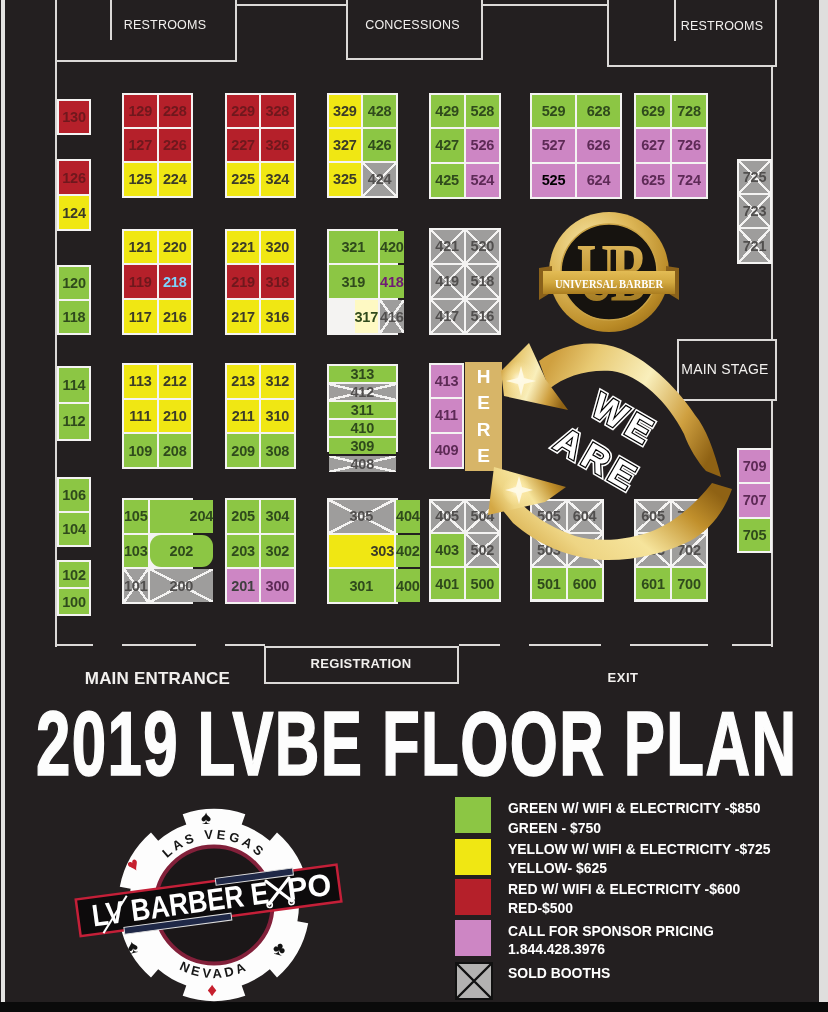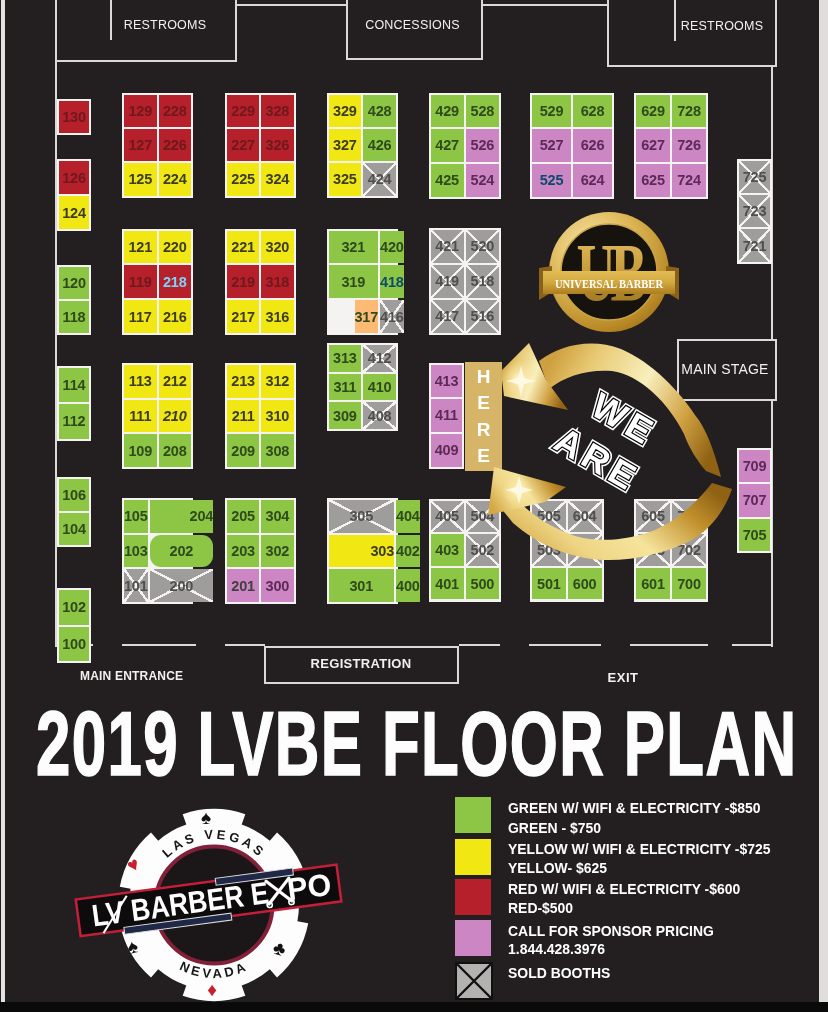--- a/index.html
+++ b/index.html
@@ -60,21 +60,21 @@
 <div class="wall" style="left:225px;top:644px;width:40px;height:2px;"></div>
 <div class="wall" style="left:459px;top:644px;width:41px;height:2px;"></div>
 <div class="wall" style="left:529px;top:644px;width:72px;height:2px;"></div>
 <div class="wall" style="left:630px;top:644px;width:78px;height:2px;"></div>
 <div class="wall" style="left:732px;top:644px;width:41px;height:2px;"></div>
 
 <div class="obox" style="left:264px;top:646px;width:191px;height:34px;"></div>
 
 <div class="lbl" style="left:264px;top:656px;width:194px;text-align:center;font-size:13px;font-weight:700;letter-spacing:0.3px;">REGISTRATION</div>
 
-<div class="lbl" style="left:80px;top:669px;width:150px;text-align:left;font-size:12px;font-weight:700;letter-spacing:0.2px;">MAIN ENTRANCE</div>
+<div class="lbl" style="left:80px;top:669px;width:150px;text-align:right;font-size:17px;font-weight:700;letter-spacing:0.2px;">MAIN ENTRANCE</div>
 
 <div class="lbl" style="left:585px;top:670px;width:76px;text-align:center;font-size:13px;font-weight:700;letter-spacing:0.5px;">EXIT</div>
 
 <div class="bg" style="left:122px;top:93px;width:71px;height:104.5px;grid-template-columns:repeat(2,1fr);grid-template-rows:repeat(3,1fr);">
       <div class="bc" style="background:#b5202a;color:#6f181d;">129</div>
       <div class="bc" style="background:#b5202a;color:#6f181d;">228</div>
       <div class="bc" style="background:#b5202a;color:#6f181d;">127</div>
       <div class="bc" style="background:#b5202a;color:#6f181d;">226</div>
       <div class="bc" style="background:#f0e713;color:#3c3c28;">125</div>
       <div class="bc" style="background:#f0e713;color:#3c3c28;">224</div>
@@ -100,26 +100,26 @@
 
 <div class="bg" style="left:428.5px;top:92.5px;width:72.5px;height:106px;grid-template-columns:repeat(2,1fr);grid-template-rows:repeat(3,1fr);">
       <div class="bc" style="background:#8cc644;color:#2f4a1c;">429</div>
       <div class="bc" style="background:#8cc644;color:#2f4a1c;">528</div>
       <div class="bc" style="background:#8cc644;color:#2f4a1c;">427</div>
       <div class="bc" style="background:#cd86c4;color:#5d2a56;">526</div>
       <div class="bc" style="background:#8cc644;color:#2f4a1c;">425</div>
       <div class="bc" style="background:#cd86c4;color:#5d2a56;">524</div>
     </div>
 
-<div class="bg" style="left:530px;top:92.5px;width:84px;height:106px;grid-template-columns:repeat(2,1fr);grid-template-rows:repeat(3,1fr);">
+<div class="bg" style="left:530px;top:92.5px;width:92px;height:106px;grid-template-columns:repeat(2,1fr);grid-template-rows:repeat(3,1fr);">
       <div class="bc" style="background:#8cc644;color:#2f4a1c;">529</div>
       <div class="bc" style="background:#8cc644;color:#2f4a1c;">628</div>
       <div class="bc" style="background:#cd86c4;color:#5d2a56;">527</div>
       <div class="bc" style="background:#cd86c4;color:#5d2a56;">626</div>
-      <div class="bc" style="background:#cd86c4;color:#0c4a6e;">525</div>
+      <div class="bc" style="background:#cd86c4;color:#000000;">525</div>
       <div class="bc" style="background:#cd86c4;color:#5d2a56;">624</div>
     </div>
 
 <div class="bg" style="left:634px;top:92.5px;width:74px;height:106px;grid-template-columns:repeat(2,1fr);grid-template-rows:repeat(3,1fr);">
       <div class="bc" style="background:#8cc644;color:#2f4a1c;">629</div>
       <div class="bc" style="background:#8cc644;color:#2f4a1c;">728</div>
       <div class="bc" style="background:#cd86c4;color:#5d2a56;">627</div>
       <div class="bc" style="background:#cd86c4;color:#5d2a56;">726</div>
       <div class="bc" style="background:#cd86c4;color:#5d2a56;">625</div>
       <div class="bc" style="background:#cd86c4;color:#5d2a56;">724</div>
@@ -140,53 +140,53 @@
       <div class="bc" style="background:#b5202a;color:#6f181d;">219</div>
       <div class="bc" style="background:#b5202a;color:#6f181d;">318</div>
       <div class="bc" style="background:#f0e713;color:#3c3c28;">217</div>
       <div class="bc" style="background:#f0e713;color:#3c3c28;">316</div>
     </div>
 
 <div class="bg" style="left:326.5px;top:228.5px;width:71.5px;height:106.5px;grid-template-columns:repeat(2,1fr);grid-template-rows:repeat(3,1fr);">
       <div class="bc" style="background:#8cc644;color:#2f4a1c;">321</div>
       <div class="bc" style="background:#8cc644;color:#2f4a1c;">420</div>
       <div class="bc" style="background:#8cc644;color:#2f4a1c;">319</div>
-      <div class="bc" style="background:#8cc644;color:#0c4a6e;">418</div>
-      <div class="bc" style="background:#fdba74;color:#2f4a1c;margin-left:26px;">317</div>
+      <div class="bc" style="background:#8cc644;color:#701a75;">418</div>
+      <div class="bc" style="background:#fef9c3;color:#2f4a1c;margin-left:26px;">317</div>
       <div class="bx" style="">416</div>
     </div>
 
 <div class="bg" style="left:428.5px;top:227.5px;width:72.5px;height:107.5px;grid-template-columns:repeat(2,1fr);grid-template-rows:repeat(3,1fr);">
       <div class="bx" style="">421</div>
       <div class="bx" style="">520</div>
       <div class="bx" style="">419</div>
       <div class="bx" style="">518</div>
       <div class="bx" style="">417</div>
       <div class="bx" style="">516</div>
     </div>
 
 <div class="bg" style="left:122px;top:363px;width:71px;height:106px;grid-template-columns:repeat(2,1fr);grid-template-rows:repeat(3,1fr);">
       <div class="bc" style="background:#f0e713;color:#3c3c28;">113</div>
       <div class="bc" style="background:#f0e713;color:#3c3c28;">212</div>
       <div class="bc" style="background:#f0e713;color:#3c3c28;">111</div>
-      <div class="bc" style="background:#f0e713;color:#3c3c28;font-style:italic;">210</div>
+      <div class="bc" style="background:#f0e713;color:#3c3c28;">210</div>
       <div class="bc" style="background:#8cc644;color:#2f4a1c;">109</div>
       <div class="bc" style="background:#8cc644;color:#2f4a1c;">208</div>
     </div>
 
 <div class="bg" style="left:225px;top:363px;width:70.5px;height:106px;grid-template-columns:repeat(2,1fr);grid-template-rows:repeat(3,1fr);">
       <div class="bc" style="background:#f0e713;color:#3c3c28;">213</div>
       <div class="bc" style="background:#f0e713;color:#3c3c28;">312</div>
       <div class="bc" style="background:#f0e713;color:#3c3c28;text-align:right;">211</div>
       <div class="bc" style="background:#f0e713;color:#3c3c28;">310</div>
       <div class="bc" style="background:#8cc644;color:#2f4a1c;">209</div>
       <div class="bc" style="background:#8cc644;color:#2f4a1c;">308</div>
     </div>
 
-<div class="bg" style="left:326.5px;top:343px;width:71.5px;height:88px;grid-template-columns:repeat(2,1fr);grid-template-rows:repeat(3,1fr);">
+<div class="bg" style="left:326.5px;top:364px;width:71.5px;height:88px;grid-template-columns:repeat(1,1fr);grid-template-rows:repeat(3,1fr);">
       <div class="bc" style="background:#8cc644;color:#2f4a1c;">313</div>
       <div class="bx" style="">412</div>
       <div class="bc" style="background:#8cc644;color:#2f4a1c;">311</div>
       <div class="bc" style="background:#8cc644;color:#2f4a1c;">410</div>
       <div class="bc" style="background:#8cc644;color:#2f4a1c;">309</div>
       <div class="bx" style="">408</div>
     </div>
 
 <div class="bg" style="left:122px;top:498px;width:71px;height:106px;grid-template-columns:repeat(2,1fr);grid-template-rows:repeat(3,1fr);">
       <div class="bc" style="background:#8cc644;color:#2f4a1c;">105</div>
@@ -259,21 +259,21 @@
 <div class="bg" style="left:57px;top:365.5px;width:34px;height:75px;grid-template-columns:repeat(1,1fr);grid-template-rows:repeat(2,1fr);">
       <div class="bc" style="background:#8cc644;color:#2f4a1c;">114</div>
       <div class="bc" style="background:#8cc644;color:#2f4a1c;">112</div>
     </div>
 
 <div class="bg" style="left:57px;top:477px;width:34px;height:70px;grid-template-columns:repeat(1,1fr);grid-template-rows:repeat(2,1fr);">
       <div class="bc" style="background:#8cc644;color:#2f4a1c;">106</div>
       <div class="bc" style="background:#8cc644;color:#2f4a1c;">104</div>
     </div>
 
-<div class="bg" style="left:57px;top:560px;width:34px;height:75px;grid-template-columns:repeat(1,1fr);grid-template-rows:repeat(2,1fr);margin-top:28px;">
+<div class="bg" style="left:57px;top:560px;width:34px;height:56px;grid-template-columns:repeat(1,1fr);grid-template-rows:repeat(2,1fr);">
       <div class="bc" style="background:#8cc644;color:#2f4a1c;">102</div>
       <div class="bc" style="background:#8cc644;color:#2f4a1c;">100</div>
     </div>
 
 <div class="bg" style="left:737px;top:158.7px;width:35px;height:105px;grid-template-columns:repeat(1,1fr);grid-template-rows:repeat(3,1fr);">
       <div class="bx" style="">725</div>
       <div class="bx" style="">723</div>
       <div class="bx" style="">721</div>
     </div>
 

